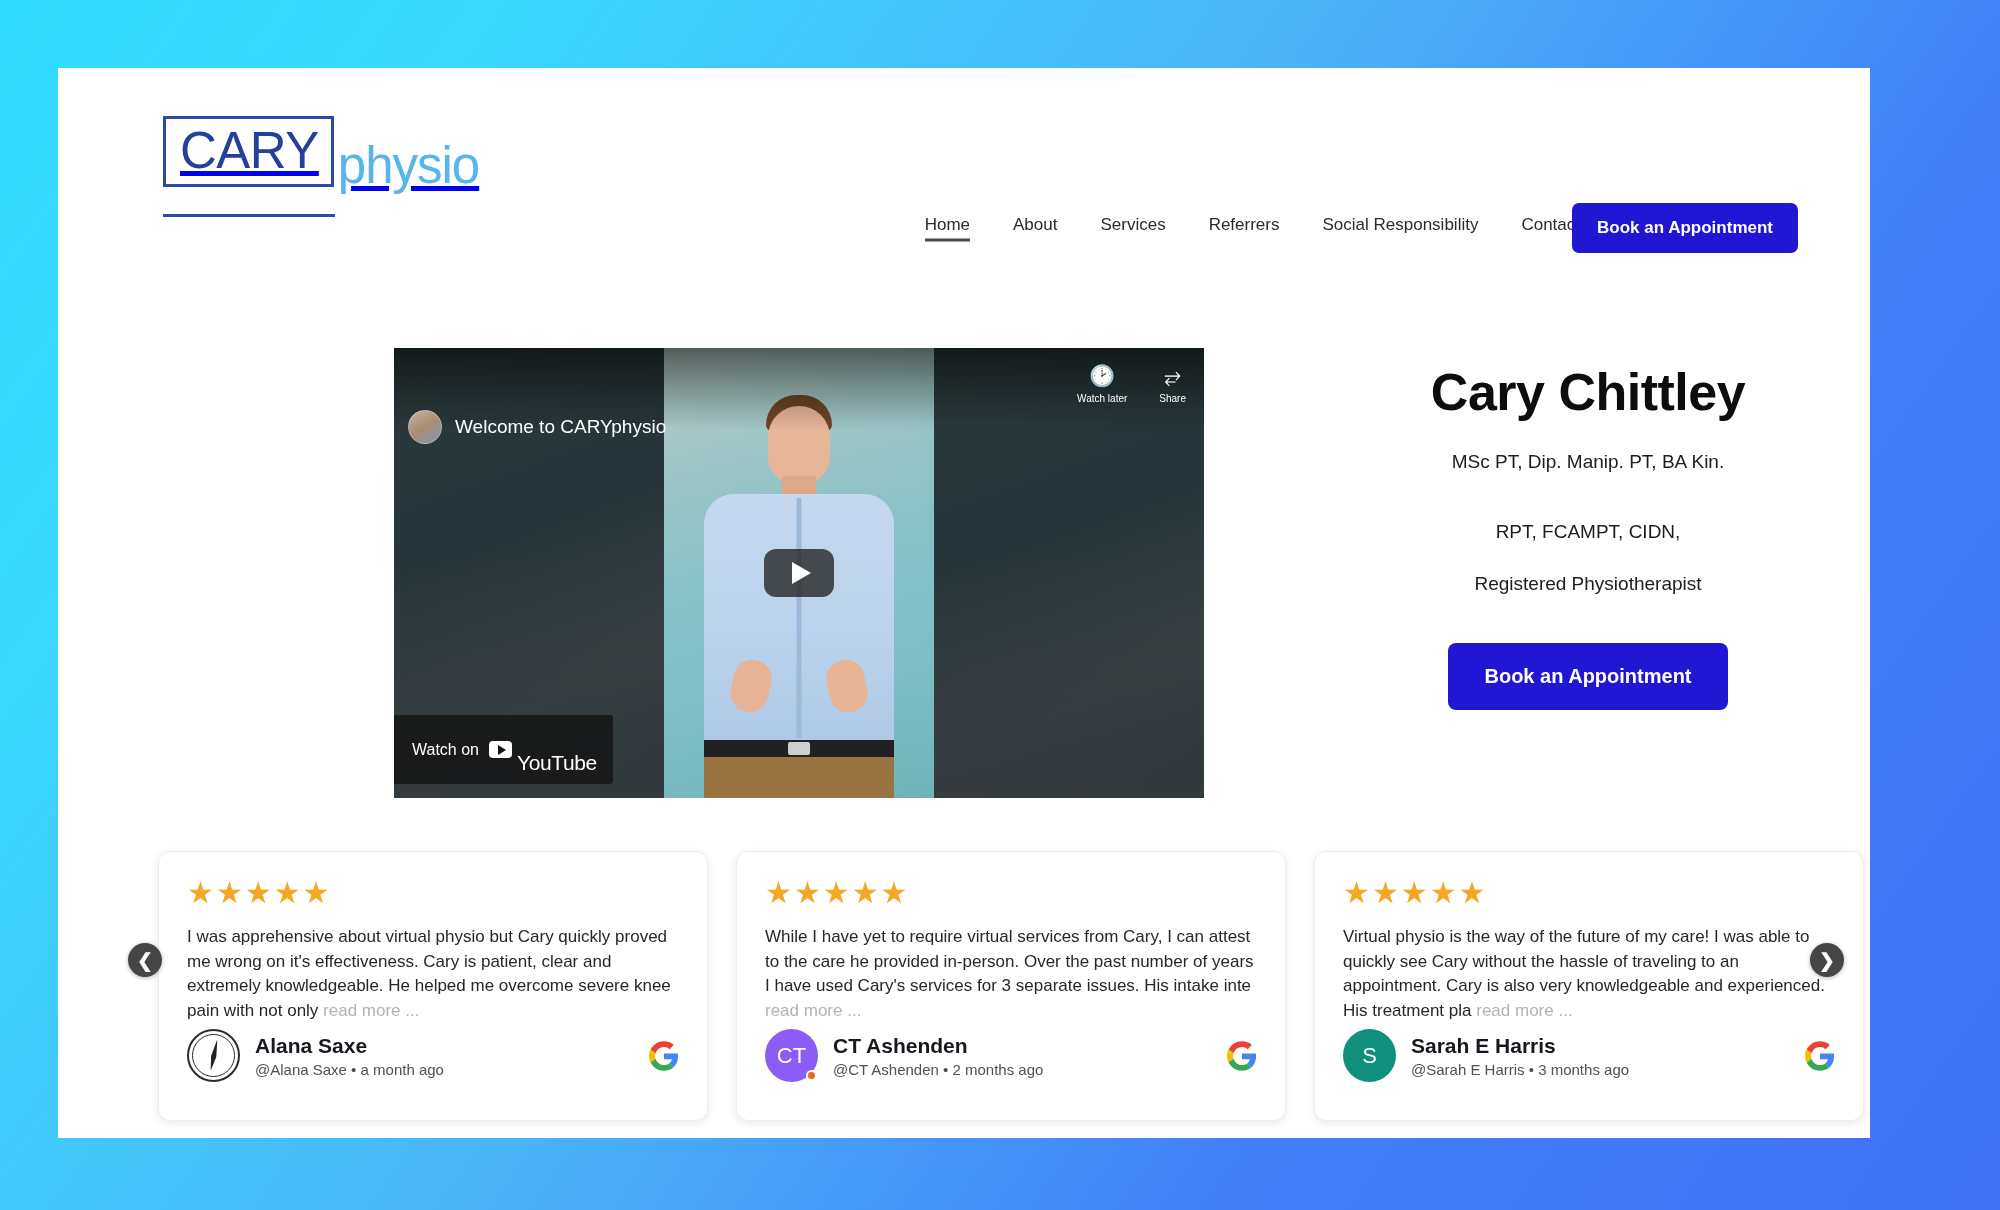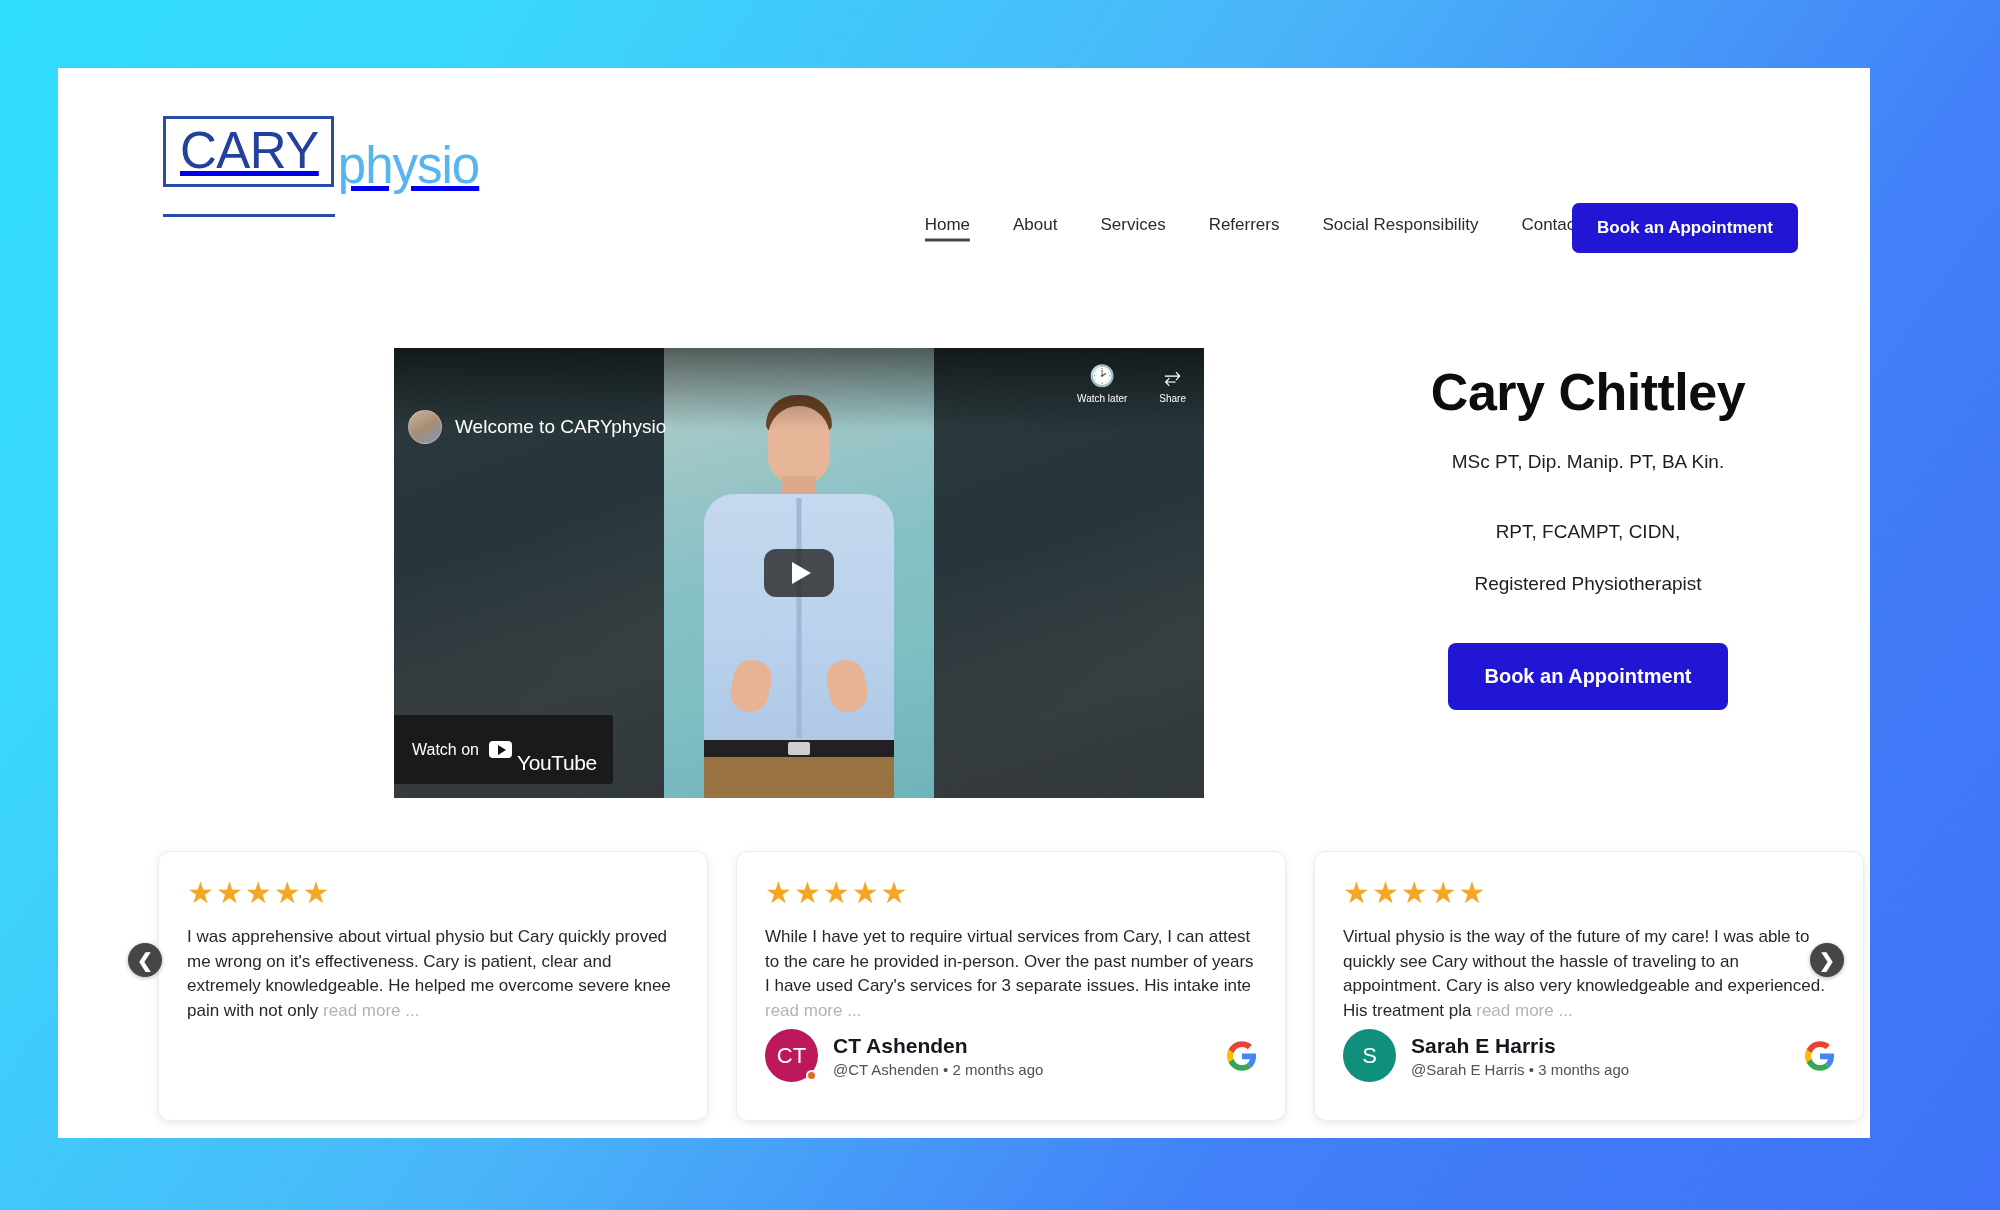--- a/index.html
+++ b/index.html
@@ -382,67 +382,85 @@
 
     <div class="carousel-arrow" id="carousel-prev">
       <span>❮</span>
     </div>
 
     <div id="reviews-track">
 
       <article class="review-card">
         <div class="review-stars">★★★★★</div>
         <p class="review-text"><span>I was apprehensive about virtual physio but Cary quickly proved me wrong on it's effectiveness. Cary is patient, clear and extremely knowledgeable. He helped me overcome severe knee pain with not only </span><span class="read-more">read more ...</span></p>
-      </article>
-
-      <article class="review-card">
-        <div class="review-stars">★★★★★</div>
-        <p class="review-text"><span>While I have yet to require virtual services from Cary, I can attest to the care he provided in-person. Over the past number of years I have used Cary's services for 3 separate issues. His intake inte </span><span class="read-more">read more ...</span></p>
         <div class="review-author">
-          <div class="author-avatar" style="background:#be185d">
-            <span>CT</span>
-            <span class="verified-dot"></span>
+          <div class="author-avatar logo-avatar">
+            <span class="camp-ring"></span>
+            <span class="camp-logo-inner"></span>
           </div>
           <div class="author-meta">
-            <div class="author-name">CT Ashenden</div>
-            <div class="author-sub">@CT Ashenden • 2 months ago</div>
+            <div class="author-name">Alana Saxe</div>
+            <div class="author-sub">@Alana Saxe • a month ago</div>
           </div>
           <span class="google-badge">
             <svg viewBox="0 0 48 48" width="30" height="30" aria-hidden="true">
               <path fill="#EA4335" d="M24 9.5c3.5 0 6.6 1.2 9 3.6l6.7-6.7C35.6 2.6 30.2.5 24 .5 14.6.5 6.5 5.9 2.6 13.7l7.8 6.1C12.3 14 17.6 9.5 24 9.5z"></path>
               <path fill="#4285F4" d="M46.5 24.5c0-1.6-.1-3.1-.4-4.5H24v9h12.7c-.6 3-2.3 5.5-4.8 7.2l7.5 5.8c4.4-4.1 7.1-10.1 7.1-17.5z"></path>
               <path fill="#FBBC05" d="M10.4 28.2c-.5-1.4-.8-2.9-.8-4.4s.3-3 .8-4.4l-7.8-6.1C.9 16.4 0 20.1 0 23.8s.9 7.4 2.6 10.5l7.8-6.1z"></path>
               <path fill="#34A853" d="M24 47.5c6.2 0 11.5-2 15.4-5.5l-7.5-5.8c-2.1 1.4-4.8 2.2-7.9 2.2-6.4 0-11.7-4.5-13.6-10.2l-7.8 6.1C6.5 42.1 14.6 47.5 24 47.5z"></path>
             </svg>
           </span>
         </div>
       </article>
 
       <article class="review-card">
         <div class="review-stars">★★★★★</div>
-        <p class="review-text"><span>Virtual physio is the way of the future of my care! I was able to quickly see Cary without the hassle of traveling to an appointment. Cary is also very knowledgeable and experienced. His treatment pla </span><span class="read-more">read more ...</span></p>
+        <p class="review-text"><span>While I have yet to require virtual services from Cary, I can attest to the care he provided in-person. Over the past number of years I have used Cary's services for 3 separate issues. His intake inte </span><span class="read-more">read more ...</span></p>
         <div class="review-author">
-          <div class="author-avatar" style="background:#118f7d">
-            <span>S</span>
+          <div class="author-avatar" style="background:#8b5cf6">
+            <span>CT</span>
+            <span class="verified-dot"></span>
           </div>
           <div class="author-meta">
-            <div class="author-name">Sarah E Harris</div>
-            <div class="author-sub">@Sarah E Harris • 3 months ago</div>
+            <div class="author-name">CT Ashenden</div>
+            <div class="author-sub">@CT Ashenden • 2 months ago</div>
           </div>
           <span class="google-badge">
             <svg viewBox="0 0 48 48" width="30" height="30" aria-hidden="true">
               <path fill="#EA4335" d="M24 9.5c3.5 0 6.6 1.2 9 3.6l6.7-6.7C35.6 2.6 30.2.5 24 .5 14.6.5 6.5 5.9 2.6 13.7l7.8 6.1C12.3 14 17.6 9.5 24 9.5z"></path>
               <path fill="#4285F4" d="M46.5 24.5c0-1.6-.1-3.1-.4-4.5H24v9h12.7c-.6 3-2.3 5.5-4.8 7.2l7.5 5.8c4.4-4.1 7.1-10.1 7.1-17.5z"></path>
               <path fill="#FBBC05" d="M10.4 28.2c-.5-1.4-.8-2.9-.8-4.4s.3-3 .8-4.4l-7.8-6.1C.9 16.4 0 20.1 0 23.8s.9 7.4 2.6 10.5l7.8-6.1z"></path>
               <path fill="#34A853" d="M24 47.5c6.2 0 11.5-2 15.4-5.5l-7.5-5.8c-2.1 1.4-4.8 2.2-7.9 2.2-6.4 0-11.7-4.5-13.6-10.2l-7.8 6.1C6.5 42.1 14.6 47.5 24 47.5z"></path>
             </svg>
           </span>
         </div>
       </article>
 
+      <article class="review-card">
+        <div class="review-stars">★★★★★</div>
+        <p class="review-text"><span>Virtual physio is the way of the future of my care! I was able to quickly see Cary without the hassle of traveling to an appointment. Cary is also very knowledgeable and experienced. His treatment pla </span><span class="read-more">read more ...</span></p>
+        <div class="review-author">
+          <div class="author-avatar" style="background:#118f7d">
+            <span>S</span>
+          </div>
+          <div class="author-meta">
+            <div class="author-name">Sarah E Harris</div>
+            <div class="author-sub">@Sarah E Harris • 3 months ago</div>
+          </div>
+          <span class="google-badge">
+            <svg viewBox="0 0 48 48" width="30" height="30" aria-hidden="true">
+              <path fill="#EA4335" d="M24 9.5c3.5 0 6.6 1.2 9 3.6l6.7-6.7C35.6 2.6 30.2.5 24 .5 14.6.5 6.5 5.9 2.6 13.7l7.8 6.1C12.3 14 17.6 9.5 24 9.5z"></path>
+              <path fill="#4285F4" d="M46.5 24.5c0-1.6-.1-3.1-.4-4.5H24v9h12.7c-.6 3-2.3 5.5-4.8 7.2l7.5 5.8c4.4-4.1 7.1-10.1 7.1-17.5z"></path>
+              <path fill="#FBBC05" d="M10.4 28.2c-.5-1.4-.8-2.9-.8-4.4s.3-3 .8-4.4l-7.8-6.1C.9 16.4 0 20.1 0 23.8s.9 7.4 2.6 10.5l7.8-6.1z"></path>
+              <path fill="#34A853" d="M24 47.5c6.2 0 11.5-2 15.4-5.5l-7.5-5.8c-2.1 1.4-4.8 2.2-7.9 2.2-6.4 0-11.7-4.5-13.6-10.2l-7.8 6.1C6.5 42.1 14.6 47.5 24 47.5z"></path>
+            </svg>
+          </span>
+        </div>
+      </article>
+
     </div>
 
     <div class="carousel-arrow" id="carousel-next">
       <span>❯</span>
     </div>
   </section>
 
 </div>
 
 </body></html>

